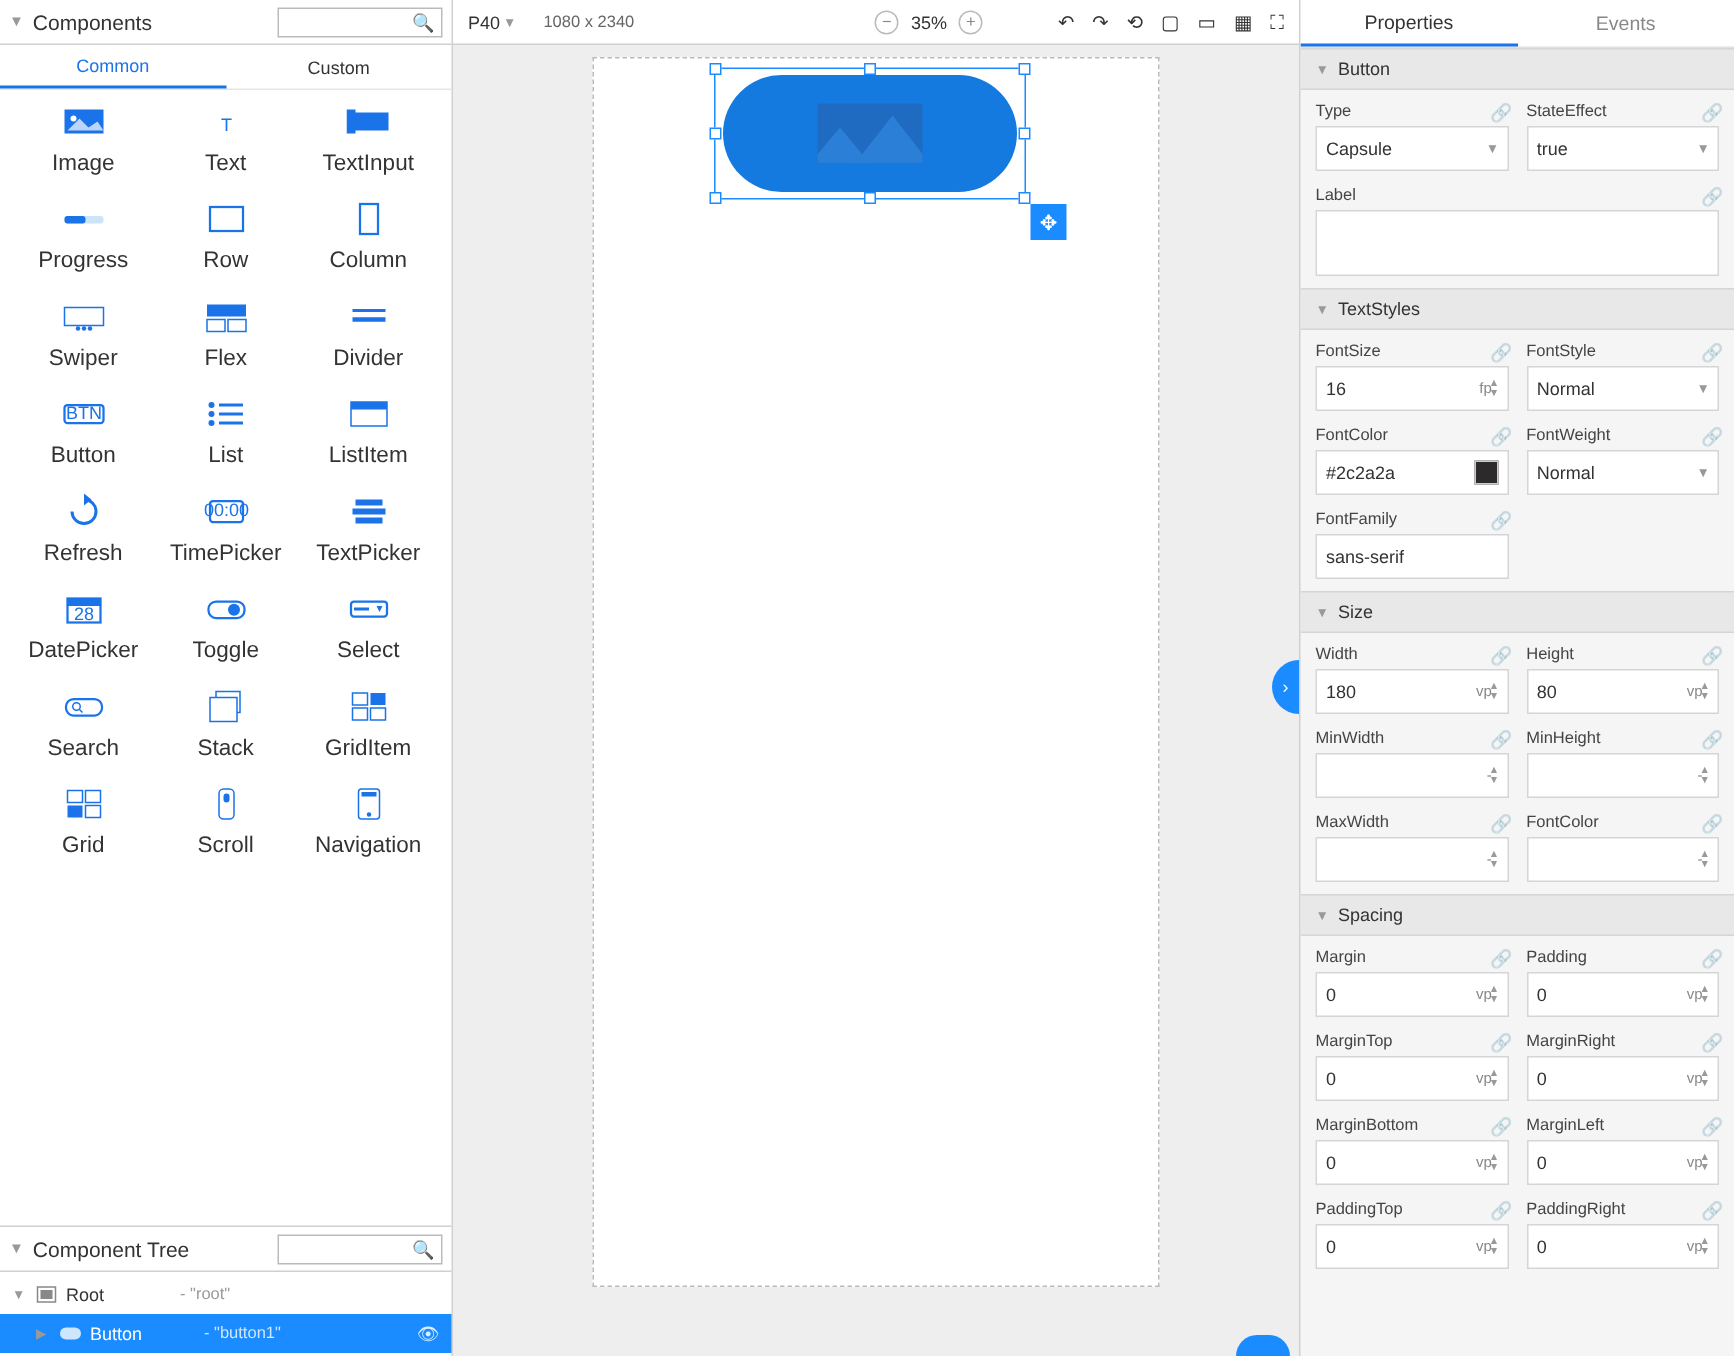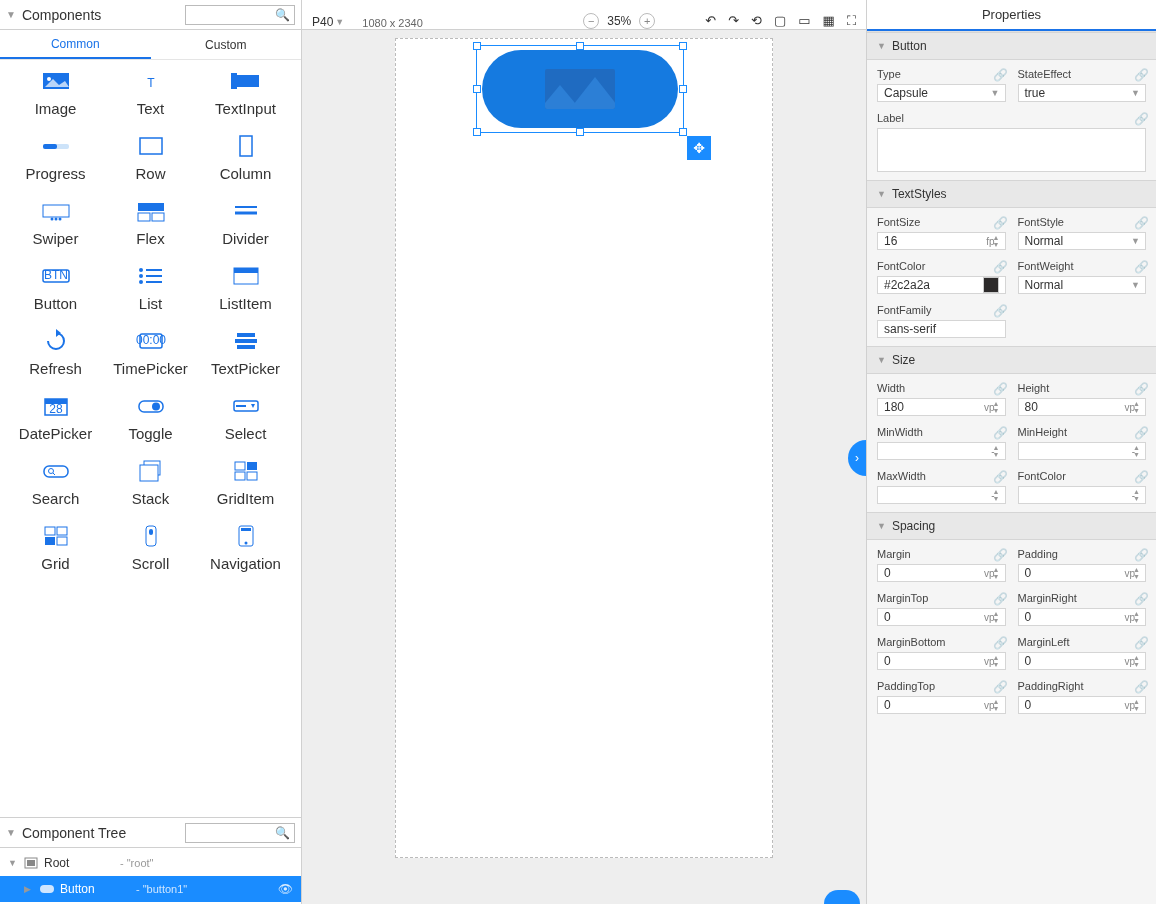--- a/index.html
+++ b/index.html
@@ -32,21 +32,21 @@
 .tree-row.sel{background:#1a8cff;color:#fff}
 .tree-row.sel *{color:#fff}
 .tree-row .arr{color:#999;font-size:9px;width:10px}
 .tree-row .tic{width:14px;height:12px}
 .tree-row .name{width:70px}
 .tree-row .inst{color:#999;font-size:11px}
 .tree-row.sel .inst{color:#cfe6ff}
 .tree-row .eye{margin-left:auto;opacity:.85}
 
 .center{flex:1;display:flex;flex-direction:column;background:#eeeeee;min-width:0}
-.toolbar{height:30px;background:#fff;border-bottom:1px solid #d0d0d0;display:flex;align-items:flex-end;padding:0 10px;gap:10px}
+.toolbar{height:30px;background:#fff;border-bottom:1px solid #d0d0d0;display:flex;align-items:center;padding:0 10px;gap:10px}
 .toolbar .dev{font-size:12px;color:#444;display:flex;align-items:center;gap:2px}
 .toolbar .dims{font-size:11px;color:#666;margin-left:8px}
 .toolbar .sp{flex:1}
 .toolbar .zoom{display:flex;align-items:center;gap:8px;color:#888}
 .toolbar .zbtn{width:16px;height:16px;border:1px solid #bbb;border-radius:50%;display:flex;align-items:center;justify-content:center;font-size:11px;cursor:pointer;color:#888}
 .toolbar .actions{display:flex;gap:12px;color:#888;margin-left:40px}
 .toolbar .actions span{cursor:pointer;font-size:13px}
 .canvas-wrap{flex:1;position:relative;overflow:hidden;display:flex;justify-content:center;padding-top:8px}
 .device{width:378px;height:820px;background:#fff;border:1px dashed #bbb;position:relative}
 .sel-frame{position:absolute;left:80px;top:6px;width:208px;height:88px;border:1px solid #1a8cff}
@@ -69,21 +69,21 @@
 .rtab.active{color:#333;border-bottom:2px solid #1a73e8}
 .section-hdr{height:28px;background:#e8e8e8;border-top:1px solid #d5d5d5;border-bottom:1px solid #d5d5d5;display:flex;align-items:center;padding:0 10px;gap:6px}
 .section-hdr .tri{color:#999;font-size:9px}
 .section-hdr .t{font-size:12px}
 .props{padding:8px 10px;display:grid;grid-template-columns:1fr 1fr;gap:10px 12px}
 .prop{display:flex;flex-direction:column;gap:4px}
 .prop.full{grid-column:1/3}
 .prop .row{display:flex;justify-content:space-between;align-items:flex-end}
 .prop .lbl{font-size:11px;color:#444}
 .link{width:12px;height:12px;opacity:.4}
-.input{height:18px;background:#fff;border:1px solid #d5d5d5;display:flex;align-items:center;padding:0 6px;font-size:11px;position:relative}
+.input{height:30px;background:#fff;border:1px solid #d5d5d5;display:flex;align-items:center;padding:0 6px;font-size:11px;position:relative}
 .input .unit{margin-left:auto;color:#888;font-size:10px;margin-right:4px}
 .input .dd{color:#999;font-size:9px;position:absolute;right:5px}
 .input .spin{position:absolute;right:2px;top:1px;bottom:1px;width:10px;display:flex;flex-direction:column;justify-content:center;font-size:7px;color:#999;line-height:7px}
 .input.color .sw{width:16px;height:16px;background:#2c2a2a;margin-left:auto;border:1px solid #ccc}
 .textarea{height:44px;background:#fff;border:1px solid #d5d5d5;resize:none;width:100%}
 svg{display:block}
 </style>
 </head>
 <body>
 
@@ -410,20 +410,21 @@
           </div>
         </div>
         <div class="side-tab">›</div>
         <div class="bot-tab"></div>
       </div>
     </div>
 
     <div class="right">
       <div class="rtabs">
         <div class="rtab active">Properties</div>
+        <div class="rtab">Events</div>
       </div>
 
       <div class="section-hdr">
           <span class="tri">▼</span>
           <span class="t">Button</span>
         </div>
       <div class="props">
         <div class="prop">
             <div class="row">
               <span class="lbl">Type</span>

